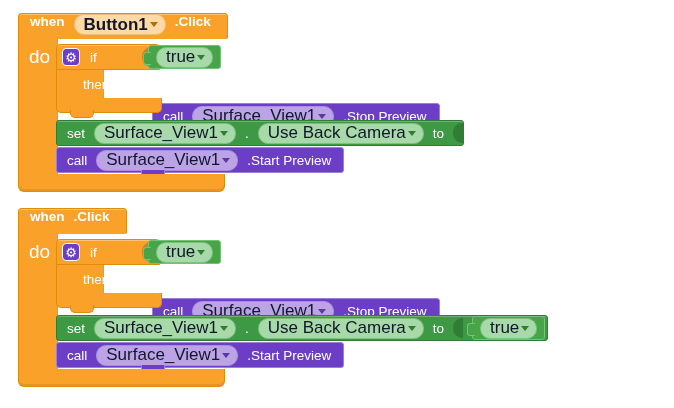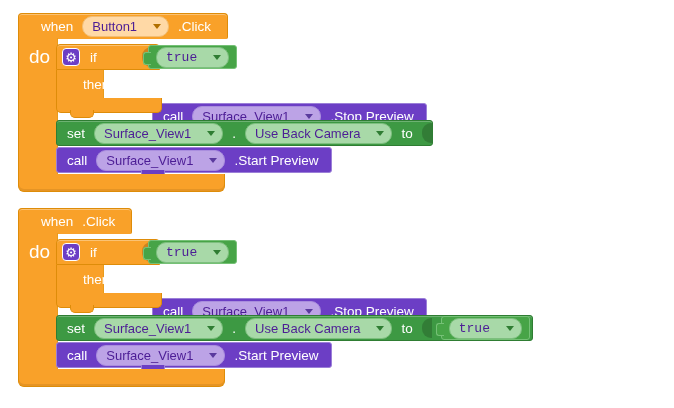--- a/index.html
+++ b/index.html
@@ -3,42 +3,43 @@
 <meta charset="utf-8">
 <style>
   html,body{margin:0;padding:0;background:#fff;font-family:"Liberation Sans",sans-serif;}
   .canvas{position:relative;width:674px;height:408px;background:#fff;overflow:hidden;}
   .group{position:absolute;left:18px;width:650px;height:178px;}
   .g1{top:13px;} .g2{top:208px;}
 
   
   .when-header{
     position:absolute;left:0;top:0;height:25px;
-    display:inline-flex;align-items:center;gap:9px;padding:0 16px 0 22px;
+    display:inline-flex;align-items:flex-start;gap:9px;padding:0 16px 0 11px;
     background:#F9A129;border:1px solid #DE8C09;border-bottom:none;
     border-radius:4px 4px 2px 0;
     box-shadow:inset 0 1px 0 rgba(255,255,255,.35);
     white-space:nowrap;
+    font-weight:bold;
   }
   .when-arm{
     position:absolute;left:0;top:25px;width:38px;height:136px;
     background:#F9A129;border-left:1px solid #DE8C09;border-right:1px solid #E89B1C;
   }
   .when-bottombar{
     position:absolute;left:0;top:161px;width:205px;height:17px;
     background:#F9A129;border:1px solid #DE8C09;border-top:none;
     border-radius:0 0 6px 6px;box-shadow:inset 0 -2px 0 rgba(0,0,0,.08);
   }
   .blk-label{color:#fff;font-size:13.5px;}
   .do-label{position:absolute;left:11px;top:33px;color:#fff;font-size:19px;}
 
   
   .pill{
-    display:inline-flex;align-items:center;gap:16px;height:19px;
-    padding:0 7px 0 9px;border-radius:10px;font-size:13px;color:#4c1d95;
+    display:inline-flex;align-items:center;gap:2px;height:19px;
+    padding:0 7px 0 9px;border-radius:10px;font-size:17px;color:#0f172a;
     cursor:pointer;white-space:nowrap;
   }
   .pill-orange{background:#FFD9A6;border:1px solid #F2BE74;}
   .pill-green{background:#A8D9A8;border:1px solid #7DBF7E;}
   .pill-purple{background:#BCA3E6;border:1px solid #A98DDE;}
   .dd-arrow{width:0;height:0;border-left:4px solid transparent;border-right:4px solid transparent;border-top:5px solid #555;}
   .arr-orange{border-top-color:#B06F00;}
   .arr-green{border-top-color:#2F7D33;}
   .arr-purple{border-top-color:#5A3A9E;}
 
@@ -66,21 +67,21 @@
     background:#F9A129;border:1px solid #DE8C09;border-top:none;border-radius:0 0 5px 5px;
   }
   .if-bar::after{
     content:"";position:absolute;left:13px;bottom:-6px;width:22px;height:7px;
     background:#F9A129;border:1px solid #DE8C09;border-top:none;border-radius:0 0 5px 5px;
   }
 
   
   .logic-block{
     position:relative;display:inline-flex;align-items:center;height:24px;padding:0 7px;
-    background:#47A447;border:1px solid #75C176;border-radius:3px;box-sizing:border-box;font-family:Liberation Mono, monospace;
+    background:#47A447;border:1px solid #75C176;border-radius:3px;box-sizing:border-box;
   }
   .logic-block::before{
     content:"";position:absolute;left:-6px;top:6px;width:7px;height:11px;
     background:#47A447;border-radius:3px 0 0 3px;border:1px solid #75C176;border-right:none;
   }
   .cond-pos{position:absolute;left:92px;top:1px;}
 
   
   .call-row{
     display:inline-flex;align-items:center;gap:9px;height:26px;padding:0 12px 0 10px;

